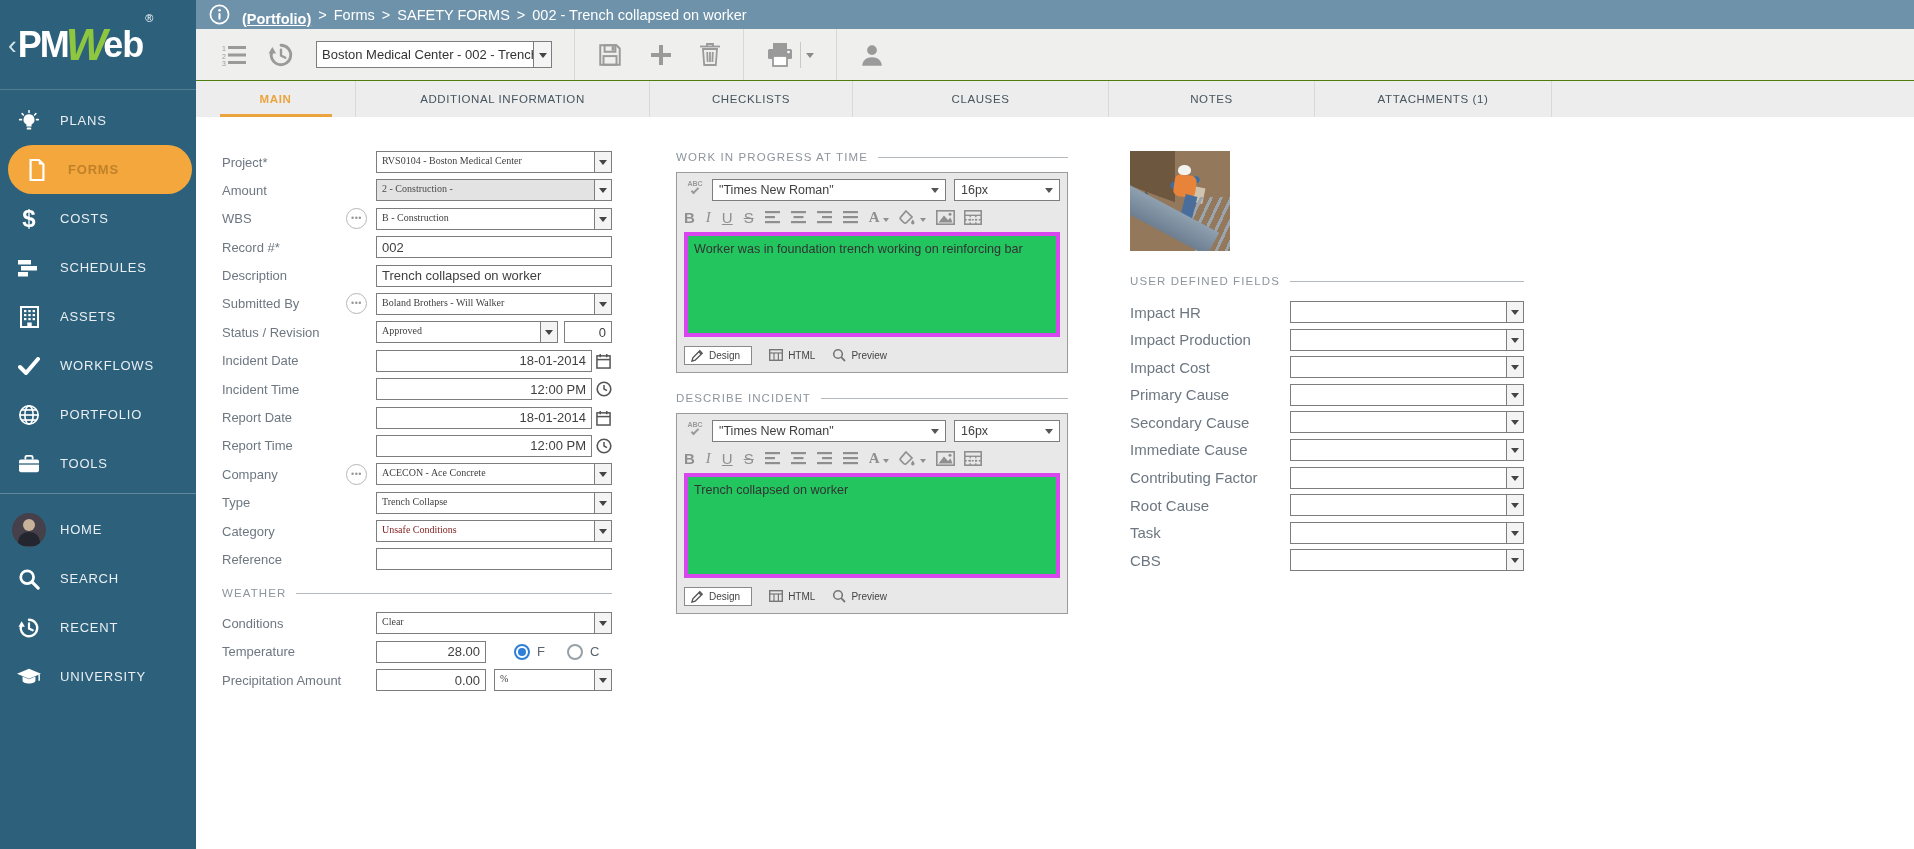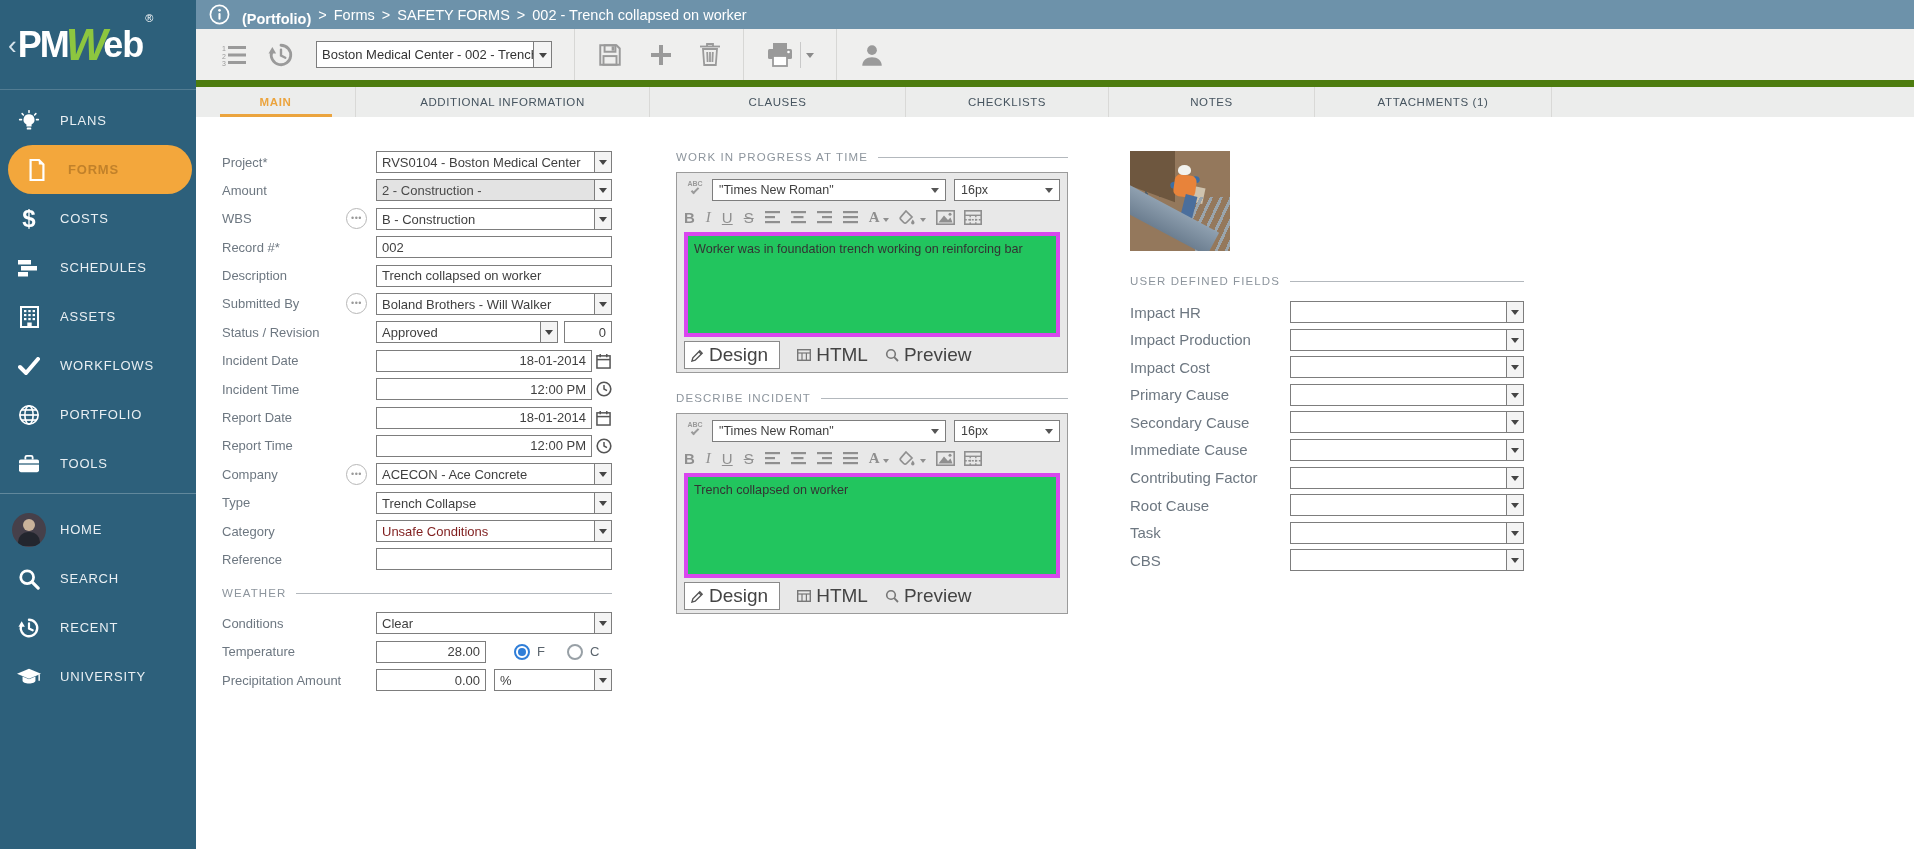--- a/index.html
+++ b/index.html
@@ -25,56 +25,56 @@
   .dollar { font-size: 24px; font-weight: 700; color: #fff; }
   .avatar { width: 34px; height: 34px; border-radius: 50%; background: #46404a; position: relative; overflow: hidden; }
   .avatar::before { content:""; position: absolute; width: 12px; height: 12px; border-radius: 50%; background: #c9b29a; left: 11px; top: 6px; }
   .avatar::after { content:""; position: absolute; width: 22px; height: 14px; border-radius: 10px 10px 0 0; background: #23262e; left: 6px; top: 19px; }
 
   
   .main { flex: 1; display: flex; flex-direction: column; min-width: 0; }
 
   .crumbbar { height: 29px; background: #6d92aa; display: flex; align-items: center; padding-left: 13px; color: #fff; font-size: 14.5px; }
   .crumb-sep { margin: 0 7px; }
-  .crumb-link { font-weight: 700; cursor: pointer; margin-top: 8px; }
+  .crumb-link { text-decoration: underline; font-weight: 700; cursor: pointer; margin-top: 8px; }
   .crumb-strong { font-weight: 400; }
   .info-icon { margin-right: 12px; display: flex; align-items: center; }
 
   .toolbar { height: 51px; background: #efefee; display: flex; align-items: center; padding-left: 26px; }
   .tb-icon { color: #9a9a9a; display: flex; align-items: center; justify-content: center; cursor: pointer; }
   .tb-sep { width: 1px; height: 51px; background: #d7d7d5; margin: 0 22px; }
   .tb-select { width: 236px; height: 27px; border: 1px solid #7d7d7d; background: #fff; display: flex; align-items: stretch; margin-left: 22px; cursor: pointer; }
   .tb-select .sel-val { flex: 1; font-size: 13px; color: #333; padding: 5px 2px 0 5px; white-space: nowrap; overflow: hidden; }
   .caret-box { width: 18px; border-left: 1px solid #7d7d7d; background: #f4f4f4; display: flex; align-items: center; justify-content: center; flex-shrink: 0; }
   .caret-box::after { content: ""; border: 4px solid transparent; border-top: 5px solid #444; margin-top: 5px; }
   .print-caret { display: flex; align-items: center; margin-left: 6px; border-left: 1px solid #c9c9c9; padding-left: 5px; height: 26px; }
   .print-caret::after { content:""; border: 4px solid transparent; border-top: 5px solid #8a8a8a; margin-top: 5px; }
 
-  .tabbar { height: 37px; background: #ecedec; border-top: 7px solid #4d7c0f; display: flex; }
+  .tabbar { height: 37px; background: #ecedec; border-top: 1px solid #4d7c0f; display: flex; }
   .tab { display: flex; align-items: center; justify-content: center; font-size: 11.5px; letter-spacing: 0.6px; color: #46545f; border-right: 1px solid #d9d9d7; cursor: pointer; position: relative; }
   .tab.t0 { width: 160px; } .tab.t1 { width: 294px; } .tab.t2 { width: 256px; }
   .tab.t3 { width: 203px; } .tab.t4 { width: 206px; } .tab.t5 { width: 237px; text-align: center; }
   .tab-fill { flex: 1; border-right: none; }
   .tab.active { color: #eba43e; font-weight: 700; }
   .tab.active::after { content:""; position: absolute; bottom: 0; left: 50%; transform: translateX(-50%); width: 112px; height: 3px; background: #eba43e; }
 
   .content { flex: 1; background: #fff; display: flex; padding: 34px 11px 0 26px; overflow: hidden; }
 
   
   .section-header { display: flex; align-items: center; color: #8d959d; font-size: 11.5px; letter-spacing: 1.1px; }
   .section-header::after { content: ""; flex: 1; height: 1px; background: #b3b8bd; margin-left: 10px; }
 
   .frow { display: flex; align-items: center; height: 22px; margin-bottom: 6.4px; }
   .flabel { width: 124px; font-size: 13px; color: #6d7781; flex-shrink: 0; }
   .dots-slot { width: 30px; flex-shrink: 0; display: flex; align-items: center; }
   .dots-btn { width: 21px; height: 21px; border: 1px solid #b7b7b7; border-radius: 50%; display: flex; align-items: center; justify-content: center; cursor: pointer; background: #fff; }
   .dots-btn::before { content: "•••"; color: #9a9a9a; font-size: 9px; letter-spacing: 0.5px; line-height: 1; }
 
   .sel { height: 22px; border: 1px solid #7d7d7d; background: #fff; display: flex; align-items: stretch; cursor: pointer; }
-  .sel .sel-val { flex: 1; font-size: 13px; color: #3f3f3f; padding: 3px 2px 0 5px; white-space: nowrap; overflow: hidden; }
+  .sel .sel-val { flex: 1; font-size: 10px; color: #3f3f3f; padding: 3px 2px 0 5px; white-space: nowrap; overflow: hidden; font-family: Liberation Serif, serif; }
   .sel.disabled { background: #e3e3e3; }
   .sel.disabled .sel-val { color: #4a4a4a; }
   .sel .caret-box { width: 17px; }
   .w236 { width: 236px; } .w182 { width: 182px; } .w118 { width: 118px; }
   .val-gray .sel-val { color: #7f1d1d; }
 
   .tinput { height: 22px; border: 1px solid #7d7d7d; background: #fff; font-size: 13px; color: #3f3f3f; display: flex; align-items: center; padding: 0 5px; }
   .tinput.right { justify-content: flex-end; }
   .ti236 { width: 236px; } .ti216 { width: 216px; } .ti110 { width: 110px; } .ti48 { width: 48px; }
   .gap6 { margin-left: 6px; } .gap8 { margin-left: 8px; }
@@ -111,21 +111,21 @@
   .fmt.u { text-decoration: underline; }
   .fmt.s { text-decoration: line-through; }
   .align-icon { margin-right: 11px; cursor: pointer; display: flex; }
   .fmt-a { color: #8f8f8f; font-size: 15px; font-weight: 700; font-family: "Liberation Serif", serif; }
   .caret-sm { border: 3.5px solid transparent; border-top: 4px solid #8f8f8f; margin: 8px 10px 0 3px; }
   .ed-ic { margin-right: 9px; display: flex; cursor: pointer; }
   .ed-textarea { background: #22c55e; border: 4px solid #d946ef; height: 105px; margin-top: 5px; padding: 4px 6px; font-size: 12.6px; color: #333; line-height: 1.5; overflow: hidden; cursor: text; }
   .ed-bottom { display: flex; align-items: center; margin-top: 7px; height: 22px; }
   .design-chip { display: flex; align-items: center; background: #fff; border: 1px solid #8a8a8a; padding: 2px 11px 2px 6px; cursor: pointer; }
   .ed-mode { display: flex; align-items: center; margin-left: 17px; cursor: pointer; }
-  .ed-mode-label, .design-label { font-size: 19px; color: #444; margin-left: 5px; }
+  .ed-mode-label, .design-label { font-size: 10px; color: #444; margin-left: 5px; }
 
   
   .photo { width: 100px; height: 100px; position: relative; overflow: hidden; background: #94785c; cursor: pointer; }
   .photo .shadow-top { position: absolute; left: 0; top: 0; width: 45px; height: 55px; background: #6e573f; transform: skewY(20deg) translateY(-12px); }
   .photo .rock { position: absolute; right: 26px; top: 36px; width: 12px; height: 16px; background: #cfc3ae; transform: rotate(12deg); }
   .photo .pipe { position: absolute; left: -30px; top: 52px; width: 120px; height: 26px; background: linear-gradient(#8fa0b0, #6c7e90); transform: rotate(28deg); }
   .photo .rails { position: absolute; right: -6px; top: 46px; width: 46px; height: 60px; background: repeating-linear-gradient(115deg, #9aa5ad 0 3px, transparent 3px 9px); }
   .photo .scaffold { position: absolute; left: 4px; top: -4px; width: 40px; height: 50px; background: repeating-linear-gradient(75deg, #555f66 0 2px, transparent 2px 12px); }
   .photo .hat { position: absolute; left: 48px; top: 14px; width: 13px; height: 10px; border-radius: 50% 50% 40% 40%; background: #f2f2ee; }
   .photo .vest { position: absolute; left: 44px; top: 24px; width: 22px; height: 22px; border-radius: 6px; background: #e8833a; transform: rotate(8deg); }
@@ -377,22 +377,22 @@
         <svg width="26" height="26" viewBox="0 0 24 24">
             <circle cx="12" cy="7.5" r="4.5" fill="#9a9a9a"></circle>
             <path d="M3 22c0-5 4-8 9-8s9 3 9 8z" fill="#9a9a9a"></path>
           </svg>
       </span>
     </div>
 
     <div class="tabbar">
       <div class="tab t0 active">MAIN</div>
       <div class="tab t1">ADDITIONAL INFORMATION</div>
+      <div class="tab t3">CHECKLISTS</div>
       <div class="tab t2">CLAUSES</div>
-      <div class="tab t3">CHECKLISTS</div>
       <div class="tab t4">NOTES</div>
       <div class="tab t5">ATTACHMENTS (1)</div>
       <div class="tab tab-fill"></div>
     </div>
 
     <div class="content">
 
       <div class="col-left">
 
         <div class="frow">

